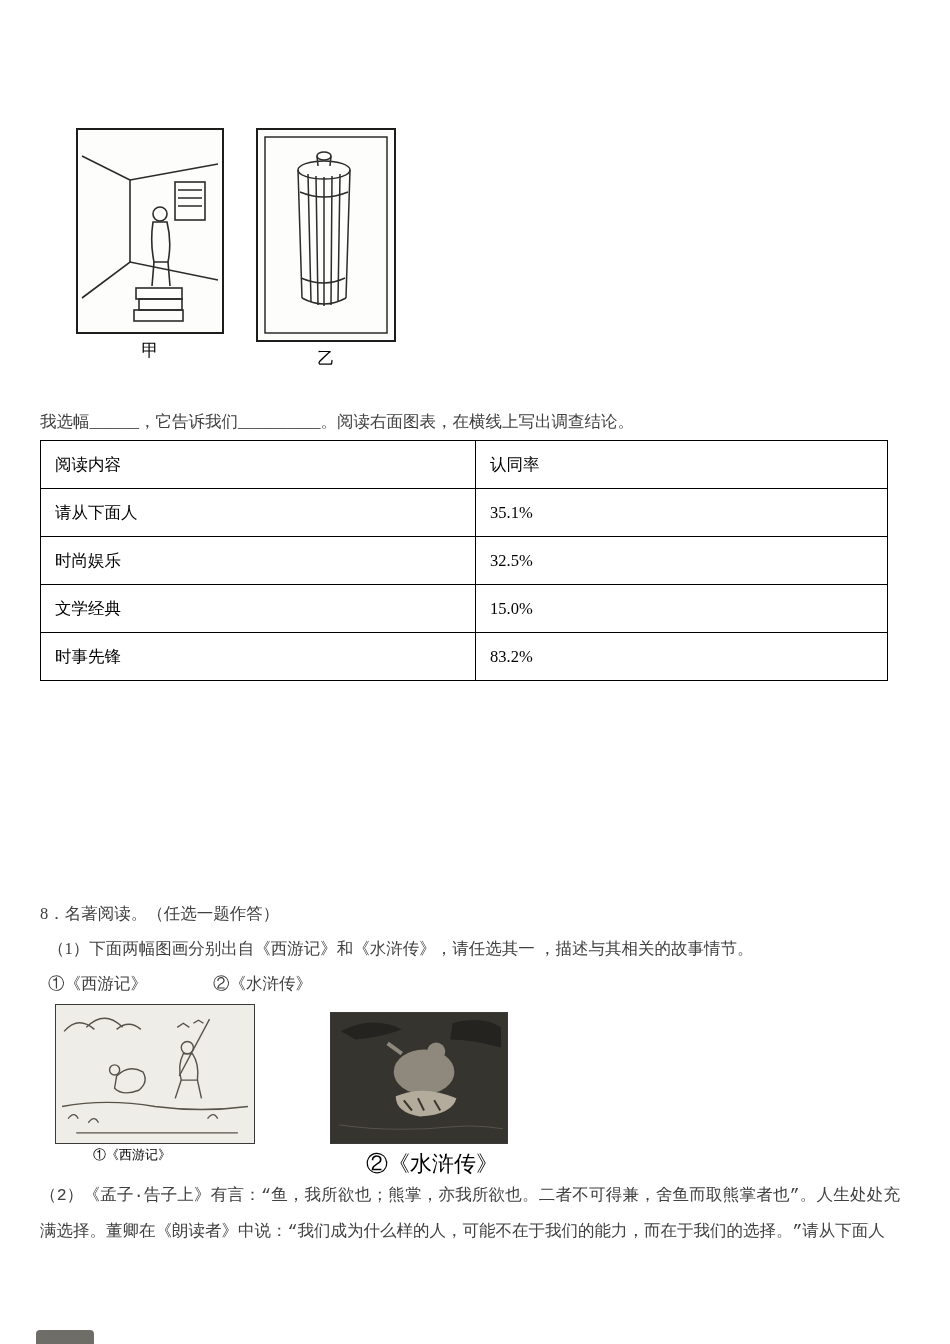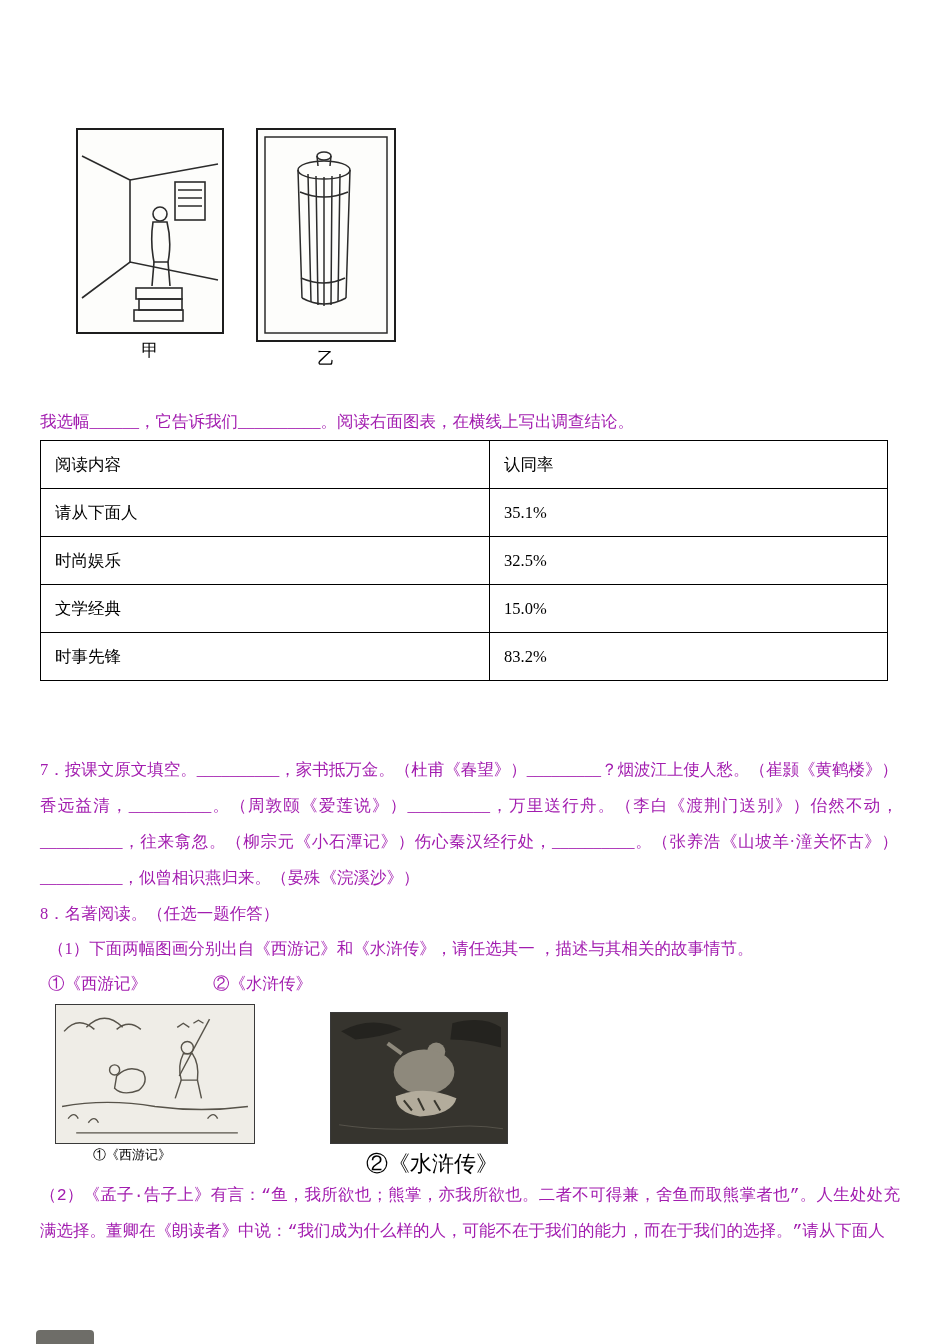--- a/index.html
+++ b/index.html
@@ -16,36 +16,36 @@
   
   .figs-top { position: absolute; left: 76px; top: 128px; display: flex; gap: 32px; align-items: flex-start; }
   .figbox { display: flex; flex-direction: column; align-items: center; margin: 0; }
   .frame { border: 2px solid #1d1d1d; background: #fdfdfb; box-sizing: border-box; }
   .frame.jia { width: 148px; height: 206px; }
   .frame.yi  { width: 140px; height: 214px; }
   .frame svg { display: block; width: 100%; height: 100%; }
   figcaption { font-size: 17px; margin-top: 5px; text-align: center; }
 
   
-  .para { position: absolute; font-size: 16.5px; line-height: 36px; color: #a21caf; margin: 0; }
+  .para { position: absolute; font-size: 16.5px; line-height: 36px; color: #404040; margin: 0; }
   .just { text-align: justify; }
   .line-choose  { left: 40px; top: 404px; width: 860px; }
   .para-survey  { left: 40px; top: 680px; width: 856px; }
   .q7           { left: 40px; top: 752px; width: 858px; }
   .q8-title     { left: 40px; top: 896px; width: 500px; }
   .q8-1         { left: 48px; top: 931px; width: 860px; }
   .q8-options   { left: 48px; top: 966px; width: 600px; }
   .q8-2         { left: 40px; top: 1178px; width: 860px; font-family: Liberation Mono, monospace; }
 
   
   .survey { position: absolute; left: 40px; top: 440px; width: 848px; border-collapse: collapse; table-layout: fixed; }
   .survey td {
     border: 1.6px solid #000;
     height: 47px;
-    padding: 0 14px 0 14px;
+    padding: 0 0 0 14px;
     font-size: 16.5px;
     vertical-align: middle;
   }
   .survey td.col-a { width: 420px; }
 
   
   .fig-xyj { position: absolute; left: 55px;  top: 1004px; }
   .fig-shz { position: absolute; left: 330px; top: 1012px; }
   .frame.xyj { width: 200px; height: 140px; border: 1.6px solid #3a3a3a; }
   .frame.shz { width: 178px; height: 132px; border: 1.6px solid #3a3a3a; }
@@ -122,21 +122,20 @@
         <td>15.0%</td>
       </tr>
       <tr>
         <td class="col-a">时事先锋</td>
         <td>83.2%</td>
       </tr>
     </tbody>
   </table>
 
 
-  <p class="para just q7">7．按课文原文填空。__________，家书抵万金。（杜甫《春望》）_________？烟波江上使人愁。（崔颢《黄鹤楼》）香远益清，__________。（周敦颐《爱莲说》）__________，万里送行舟。（李白《渡荆门送别》）佁然不动，__________，往来翕忽。（柳宗元《小石潭记》）伤心秦汉经行处，__________。（张养浩《山坡羊·潼关怀古》）__________，似曾相识燕归来。（晏殊《浣溪沙》）</p>
 
   <p class="para q8-title">8．名著阅读。（任选一题作答）</p>
   <p class="para just q8-1">（1）下面两幅图画分别出自《西游记》和《水浒传》，请任选其一 ，描述与其相关的故事情节。</p>
   <p class="para q8-options">①《西游记》　　　　②《水浒传》</p>
 
   <figure class="figbox fig-xyj">
     <div class="frame xyj">
       <svg viewBox="0 0 196 136" preserveAspectRatio="none">
         <rect width="196" height="136" fill="#efede7"></rect>
         <g fill="none" stroke="#57534a" stroke-width="1.4">

